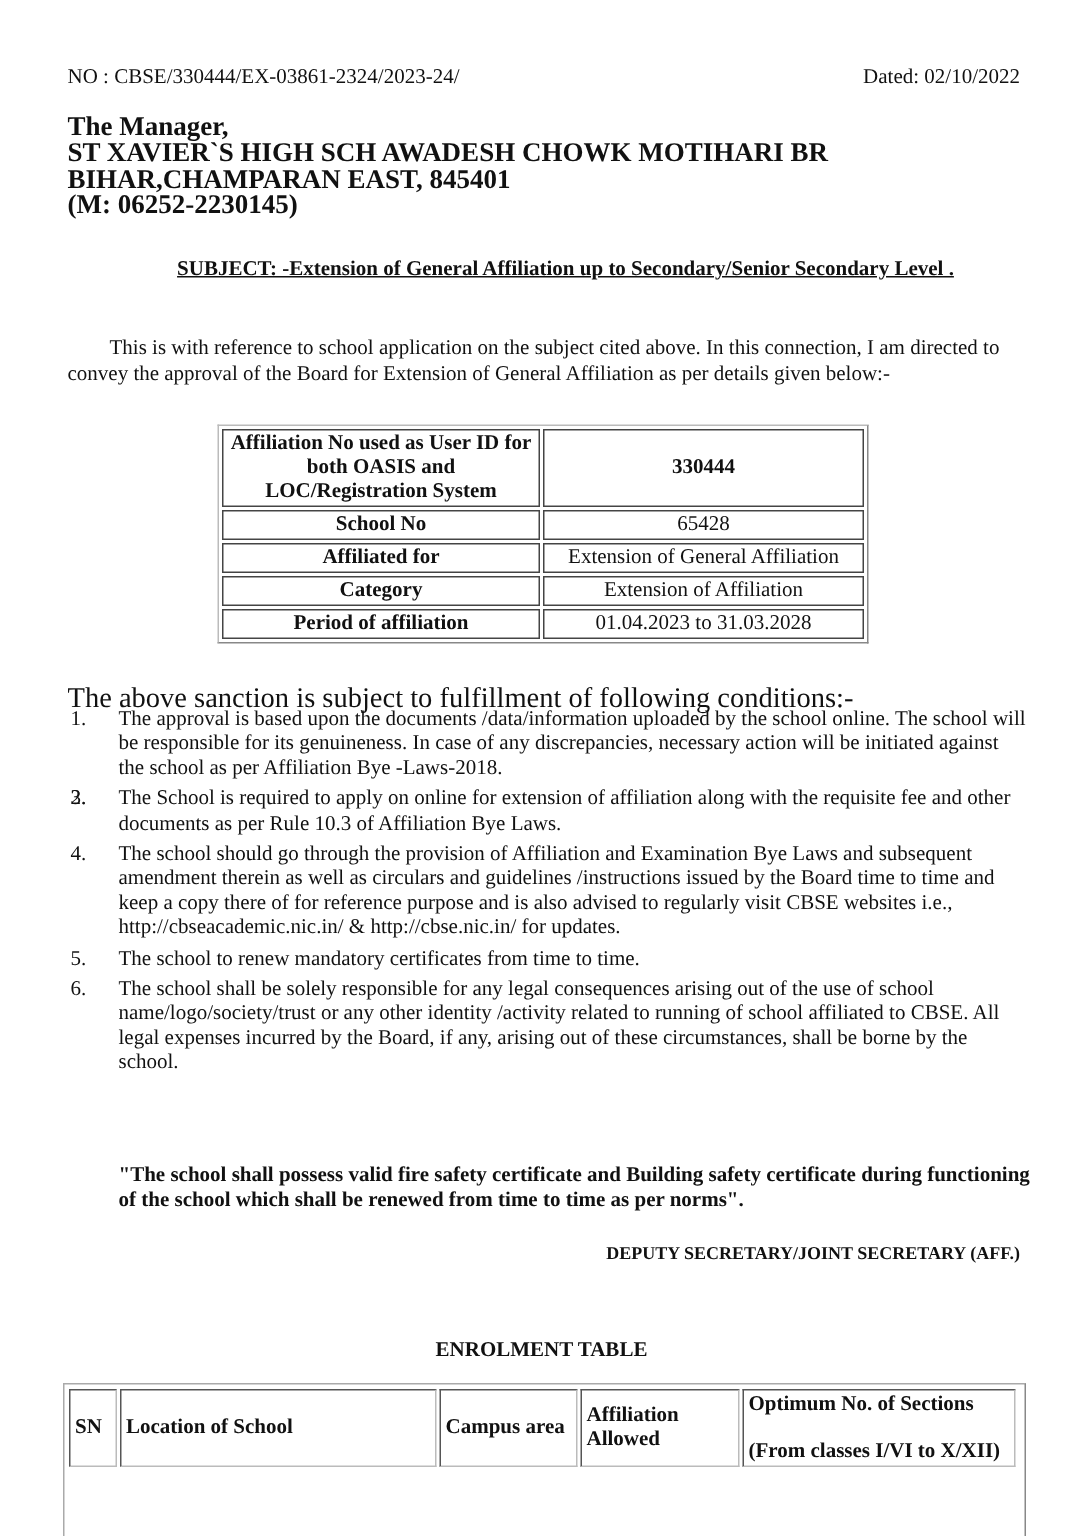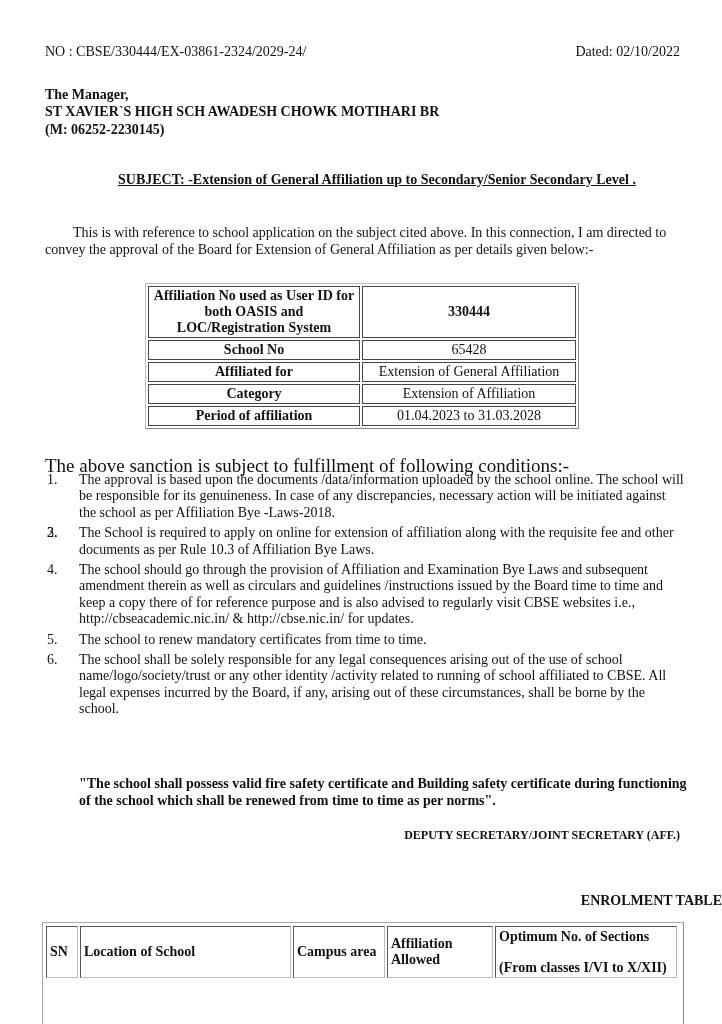--- a/index.html
+++ b/index.html
@@ -5,21 +5,21 @@
   html, body { margin: 0; padding: 0; background: #ffffff; }
   body {
     width: 722px; height: 1024px; overflow: hidden; position: relative;
     font-family: "Liberation Serif", "DejaVu Serif", serif;
     color: #111; font-size: 14px;
   }
   .abs { position: absolute; }
   .hdr { top: 44px; font-size: 14px; }
   #ref-no { left: 45px; }
   #dated { right: 42px; }
-  .addr { left: 45px; top: 86px; font-weight: bold; font-size: 14px; line-height: 17.4px; }
+  .addr { left: 45px; top: 76px; font-weight: bold; font-size: 18px; line-height: 17.4px; }
   .subject { left: 0; width: 722px; text-align: center; top: 172px; font-weight: bold; text-decoration: underline; font-size: 14px; padding-left: 16px; }
   .subject span { margin-left: 0; }
   .intro { left: 45px; width: 640px; top: 224px; line-height: 17px; text-indent: 28px; font-size: 14px; }
   table.aff {
     position: absolute; left: 145px; top: 283px; width: 434px;
     border-collapse: separate; border-spacing: 2px;
     border: 1px solid #888; border-top-color: #bbb; border-left-color:#bbb;
     font-size: 14px;
   }
   table.aff td {
@@ -28,47 +28,48 @@
   table.aff td.k { font-weight: bold; width: 206px; }
   table.aff td.v { width: 208px; }
   table.aff tr.r0 td { height: 50px; }
   table.aff tr.rn td { height: 18px; }
   .cond-intro { left: 45px; top: 455px; font-size: 19px; }
   ol.conds { position: absolute; left: 45px; top: 472px; width: 640px; margin: 0; padding: 0; list-style: none; font-size: 14px; }
   ol.conds li { position: relative; padding-left: 34px; line-height: 16.4px; margin-bottom: 4px; }
   ol.conds li .num { position: absolute; left: 2px; top: 0; }
   .notice { left: 79px; top: 775px; width: 610px; font-weight: bold; font-size: 14px; line-height: 17px; }
   .sign { right: 42px; top: 828px; font-weight: bold; font-size: 12px; }
-  .enrol-title { left: 0; width: 722px; text-align: right; top: 893px; font-weight: bold; font-size: 14px; }
+  .enrol-title { left: 0; width: 722px; text-align: center; top: 893px; font-weight: bold; font-size: 14px; }
   .enrol-wrap {
     position: absolute; left: 42px; top: 922px; width: 640px; height: 110px;
     border-left: 1px solid #aaa; border-top: 1px solid #aaa; border-right: 1px solid #888;
   }
   table.enrol {
     position: absolute; left: 1px; top: 1px; border-collapse: separate; border-spacing: 2px; font-size: 14px; font-weight: bold;
   }
   table.enrol th {
     border: 1px solid #555; border-bottom-color: #bbb; border-right-color: #bbb; text-align: left; padding: 0 3px; height: 50px; font-weight: bold; line-height: 16px;
   }
   .c-sn { width: 24px; }
   .c-loc { width: 203px; }
   .c-camp { width: 84px; }
   .c-aff { width: 98px; }
   .c-opt { width: 174px; }
   .opt-l2 { display:block; margin-top: 15px; }
 </style>
 </head>
 <body>
 
-<div class="abs hdr" id="ref-no">NO : CBSE/330444/EX-03861-2324/2029-24/</div>
+<div class="abs hdr" id="ref-no">NO : CBSE/330444/EX-03861-2324/2023-24/</div>
 <div class="abs hdr" id="dated">Dated: 02/10/2022</div>
 
 <div class="abs addr">
   <div>The Manager,</div>
   <div>ST XAVIER`S HIGH SCH AWADESH CHOWK MOTIHARI BR</div>
+  <div>BIHAR,CHAMPARAN EAST, 845401</div>
   <div>(M: 06252-2230145)</div>
 </div>
 
 <div class="abs subject"><span>SUBJECT: -Extension of General Affiliation up to Secondary/Senior Secondary Level .</span></div>
 
 <div class="abs intro">This is with reference to school application on the subject cited above. In this connection, I am directed to convey the approval of the Board for Extension of General Affiliation as per details given below:-</div>
 
 <table class="aff">
   <tbody>
       <tr class="r0">

